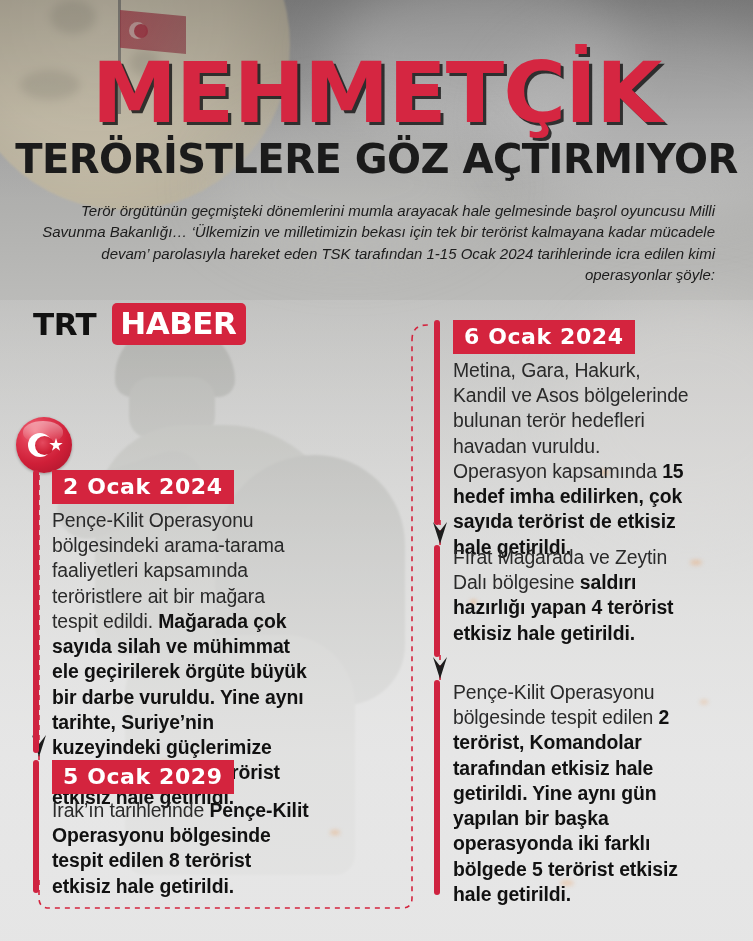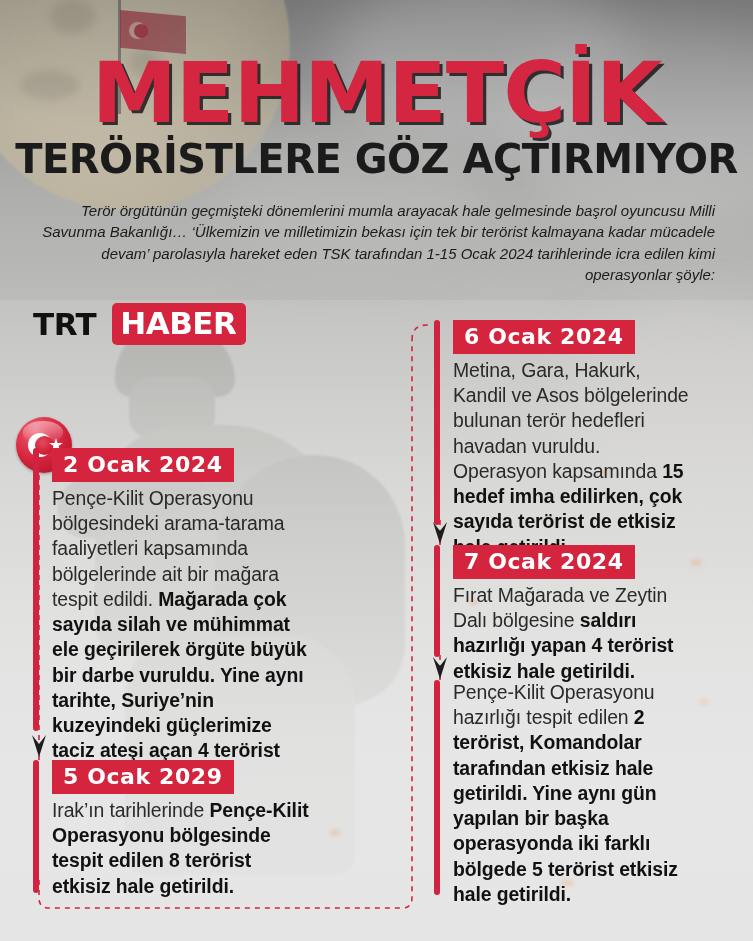--- a/index.html
+++ b/index.html
@@ -262,25 +262,25 @@
     <span class="trt">TRT</span>
     <span class="haber">HABER</span>
   </div>
 
   <div class="flag-badge">
     <div class="gloss"></div>
     <div class="crescent"></div>
     <div class="star5"></div>
   </div>
 
-  <div class="card col-left" style="left:33px; top:448px; height:283px;">
+  <div class="card col-left" style="left:33px; top:470px; height:283px;">
     <div class="bar"></div>
     <div class="body">
       <span class="date-badge">2 Ocak 2024</span>
-      <p><span>Pençe-Kilit Operasyonu bölgesindeki arama-tarama faaliyetleri kapsamında bölgelerinde ait bir mağara tespit edildi. </span><b>Mağarada çok sayıda silah ve mühimmat ele geçirilerek örgüte büyük bir darbe vuruldu. Yine aynı tarihte, Suriye’nin kuzeyindeki güçlerimize taciz ateşi açan 4 terörist etkisiz hale getirildi.</b></p>
+      <p><span>Pençe-Kilit Operasyonu bölgesindeki arama-tarama faaliyetleri kapsamında teröristlere ait bir mağara tespit edildi. </span><b>Mağarada çok sayıda silah ve mühimmat ele geçirilerek örgüte büyük bir darbe vuruldu. Yine aynı tarihte, Suriye’nin kuzeyindeki güçlerimize taciz ateşi açan 4 terörist etkisiz hale getirildi.</b></p>
     </div>
   </div>
 
   <div class="card col-left" style="left:33px; top:760px; height:133px;">
     <div class="bar"></div>
     <div class="body">
       <span class="date-badge">5 Ocak 2029</span>
       <p><span>Irak’ın tarihlerinde </span><b>Pençe-Kilit Operasyonu bölgesinde tespit edilen 8 terörist etkisiz hale getirildi.</b></p>
     </div>
   </div>
@@ -289,25 +289,24 @@
     <div class="bar"></div>
     <div class="body">
       <span class="date-badge">6 Ocak 2024</span>
       <p><span>Metina, Gara, Hakurk, Kandil ve Asos bölgelerinde bulunan terör hedefleri havadan vuruldu. Operasyon kapsamında </span><b>15 hedef imha edilirken, çok sayıda terörist de etkisiz hale getirildi.</b></p>
     </div>
   </div>
 
   <div class="card col-right" style="left:434px; top:545px; height:112px;">
     <div class="bar"></div>
     <div class="body">
-      <span class="date-badge">7 Ocak 2024</span>
       <p><span>Fırat Mağarada ve Zeytin Dalı bölgesine </span><b>saldırı hazırlığı yapan 4 terörist etkisiz hale getirildi.</b></p>
     </div>
   </div>
 
   <div class="card col-right" style="left:434px; top:680px; height:215px;">
     <div class="bar"></div>
     <div class="body">
-      <p><span>Pençe-Kilit Operasyonu hazırlığı tespit edilen </span><b>2 terörist, Komandolar tarafından etkisiz hale getirildi. Yine aynı gün yapılan bir başka operasyonda iki farklı bölgede 5 terörist etkisiz hale getirildi.</b></p>
+      <p><span>Pençe-Kilit Operasyonu bölgesinde tespit edilen </span><b>2 terörist, Komandolar tarafından etkisiz hale getirildi. Yine aynı gün yapılan bir başka operasyonda iki farklı bölgede 5 terörist etkisiz hale getirildi.</b></p>
     </div>
   </div>
 
 </div>
 
 </body></html>

